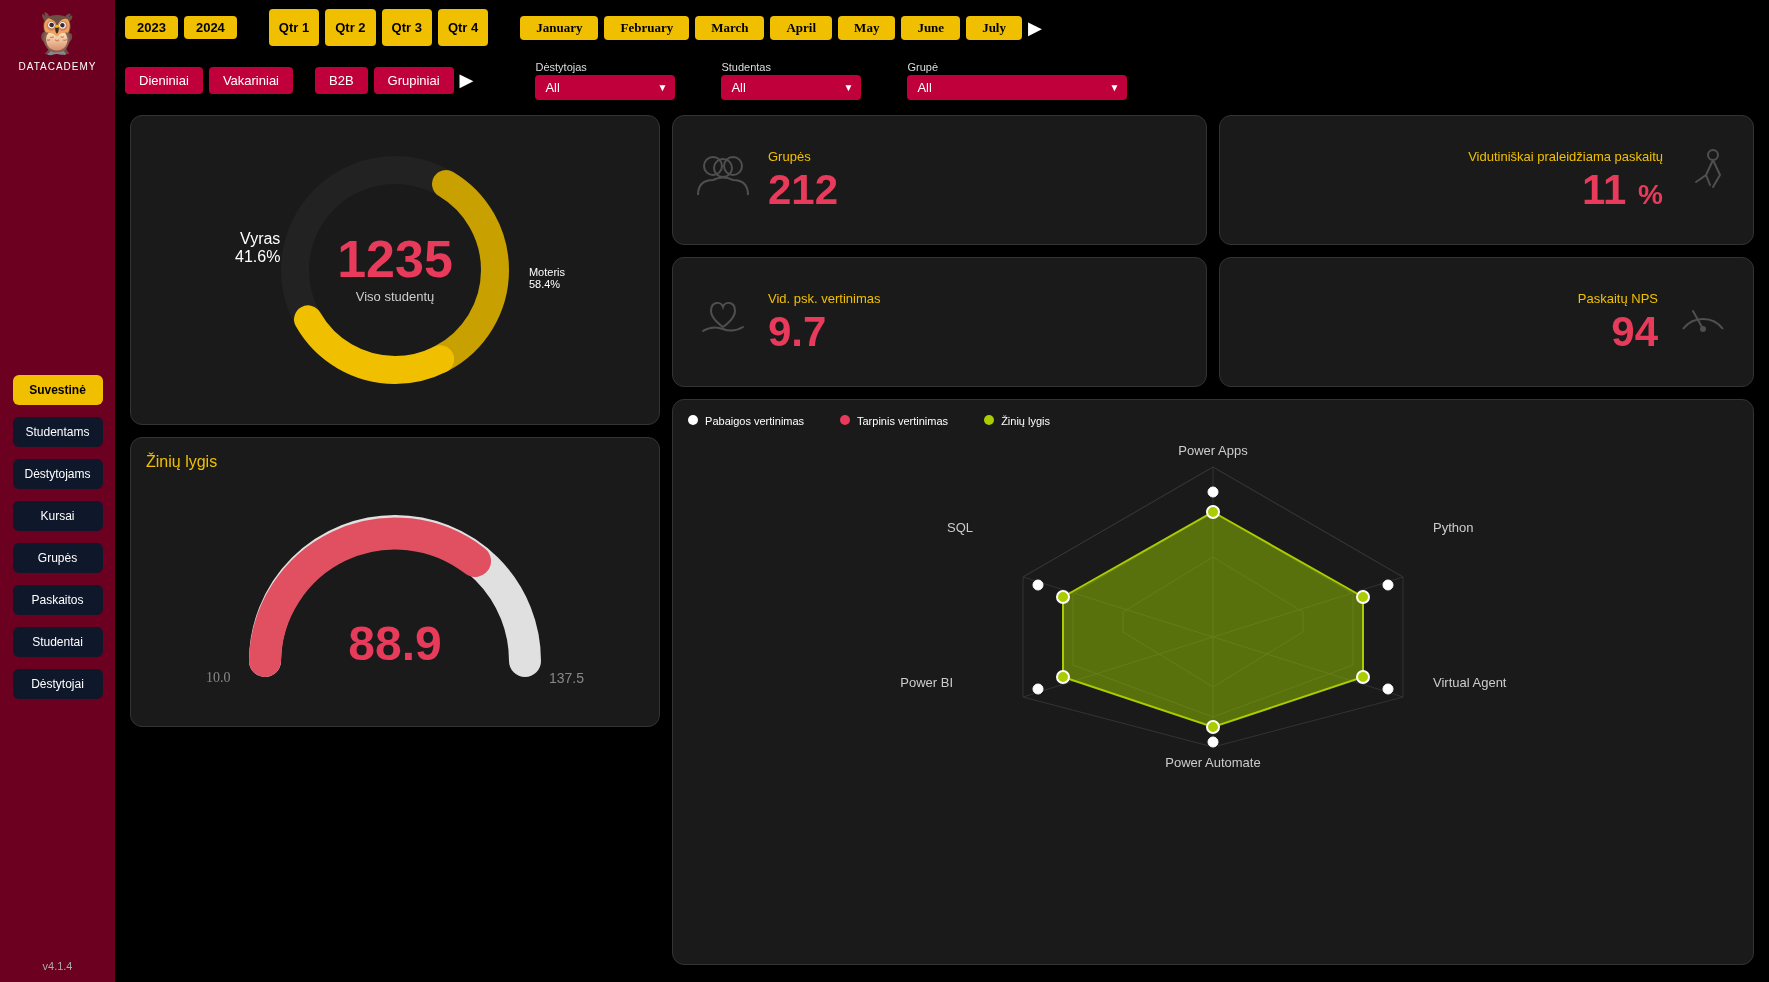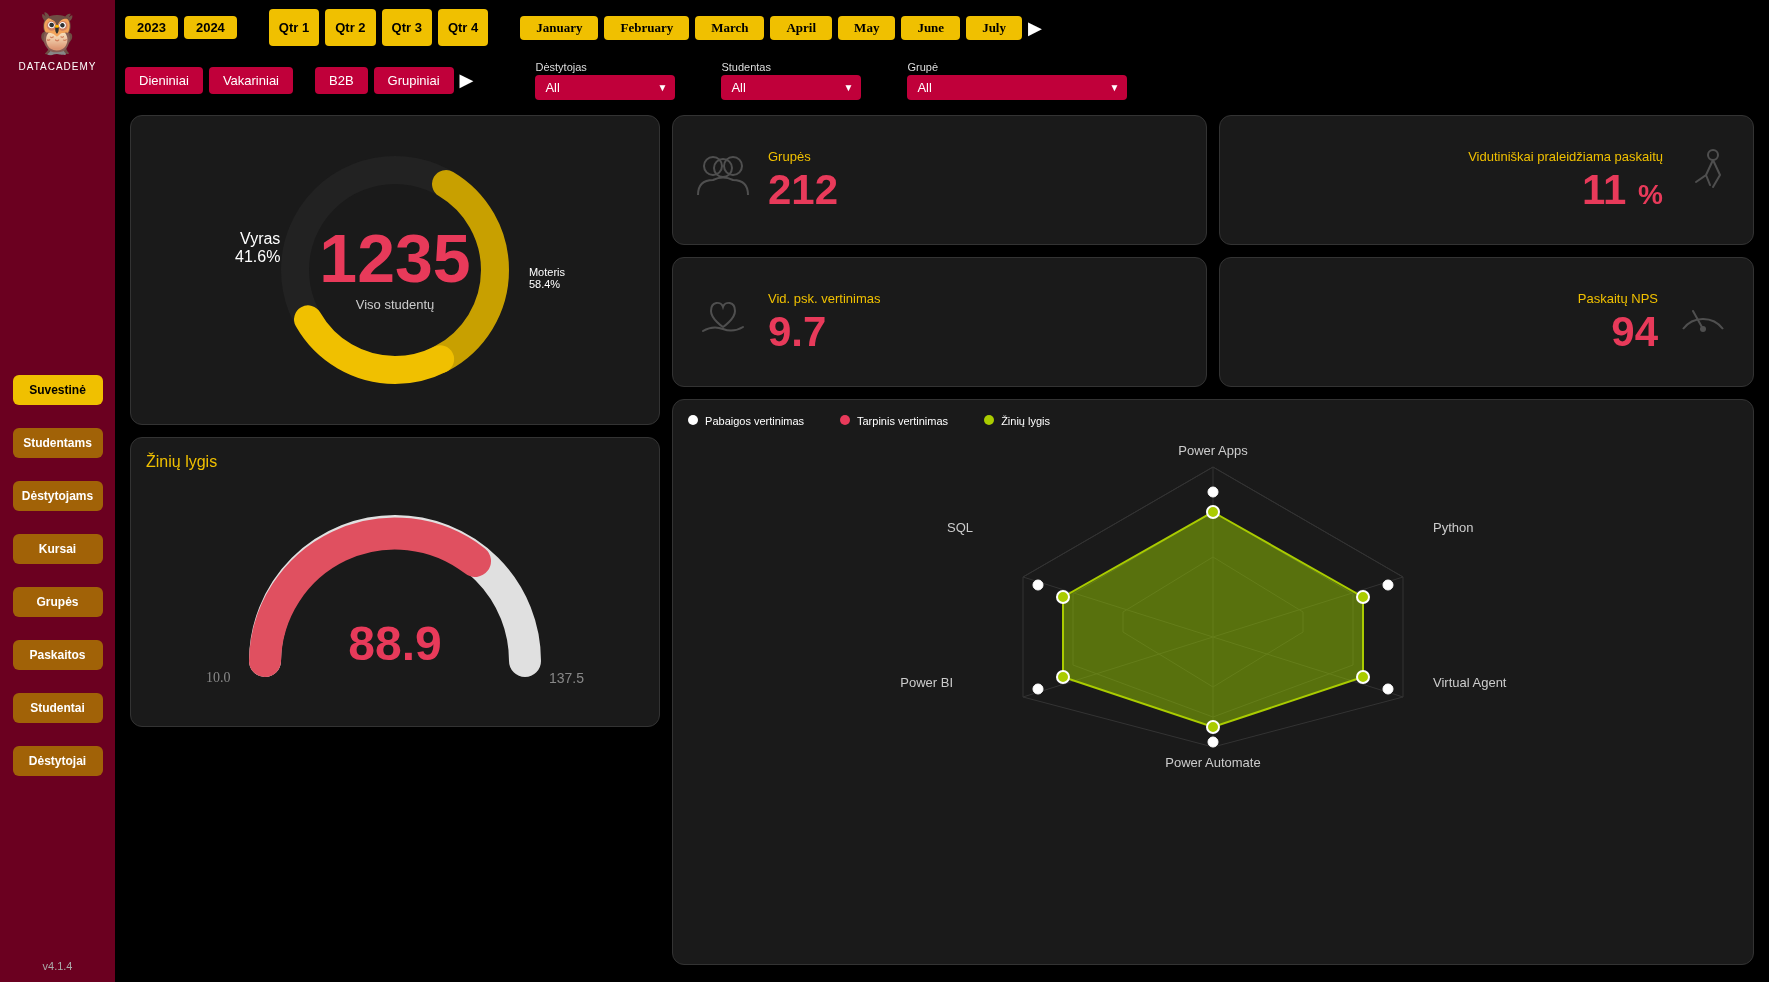--- a/index.html
+++ b/index.html
@@ -26,32 +26,31 @@
       letter-spacing: 1px;
       text-align: center;
       margin-top: 4px;
     }
     .sidebar-nav {
       margin-top: 280px;
       width: 100%;
       display: flex;
       flex-direction: column;
       align-items: center;
-      gap: 23px;
+      gap: 12px;
     }
     .sidebar-item {
       width: 90px;
       padding: 8px 5px;
-      background: #a16207;
+      background: #0f172a;
       border-radius: 6px;
       text-align: center;
       font-size: 12px;
       cursor: pointer;
       color: #fff;
-      font-weight: bold;
     }
     .sidebar-item.active {
       background: #f0c000;
       color: #000;
       font-weight: bold;
     }
     .sidebar-version {
       position: absolute;
       bottom: 10px;
       font-size: 11px;
@@ -216,21 +215,21 @@
     }
 
     .donut-center {
       position: absolute;
       top: 50%;
       left: 50%;
       transform: translate(-50%, -55%);
       text-align: center;
     }
     .donut-number {
-      font-size: 68px;
+      font-size: 52px;
       font-weight: bold;
       color: #e83a5a;
     }
     .donut-label {
       font-size: 13px;
       color: #ccc;
     }
     .donut-legend-left {
       position: absolute;
       left: -30px;

